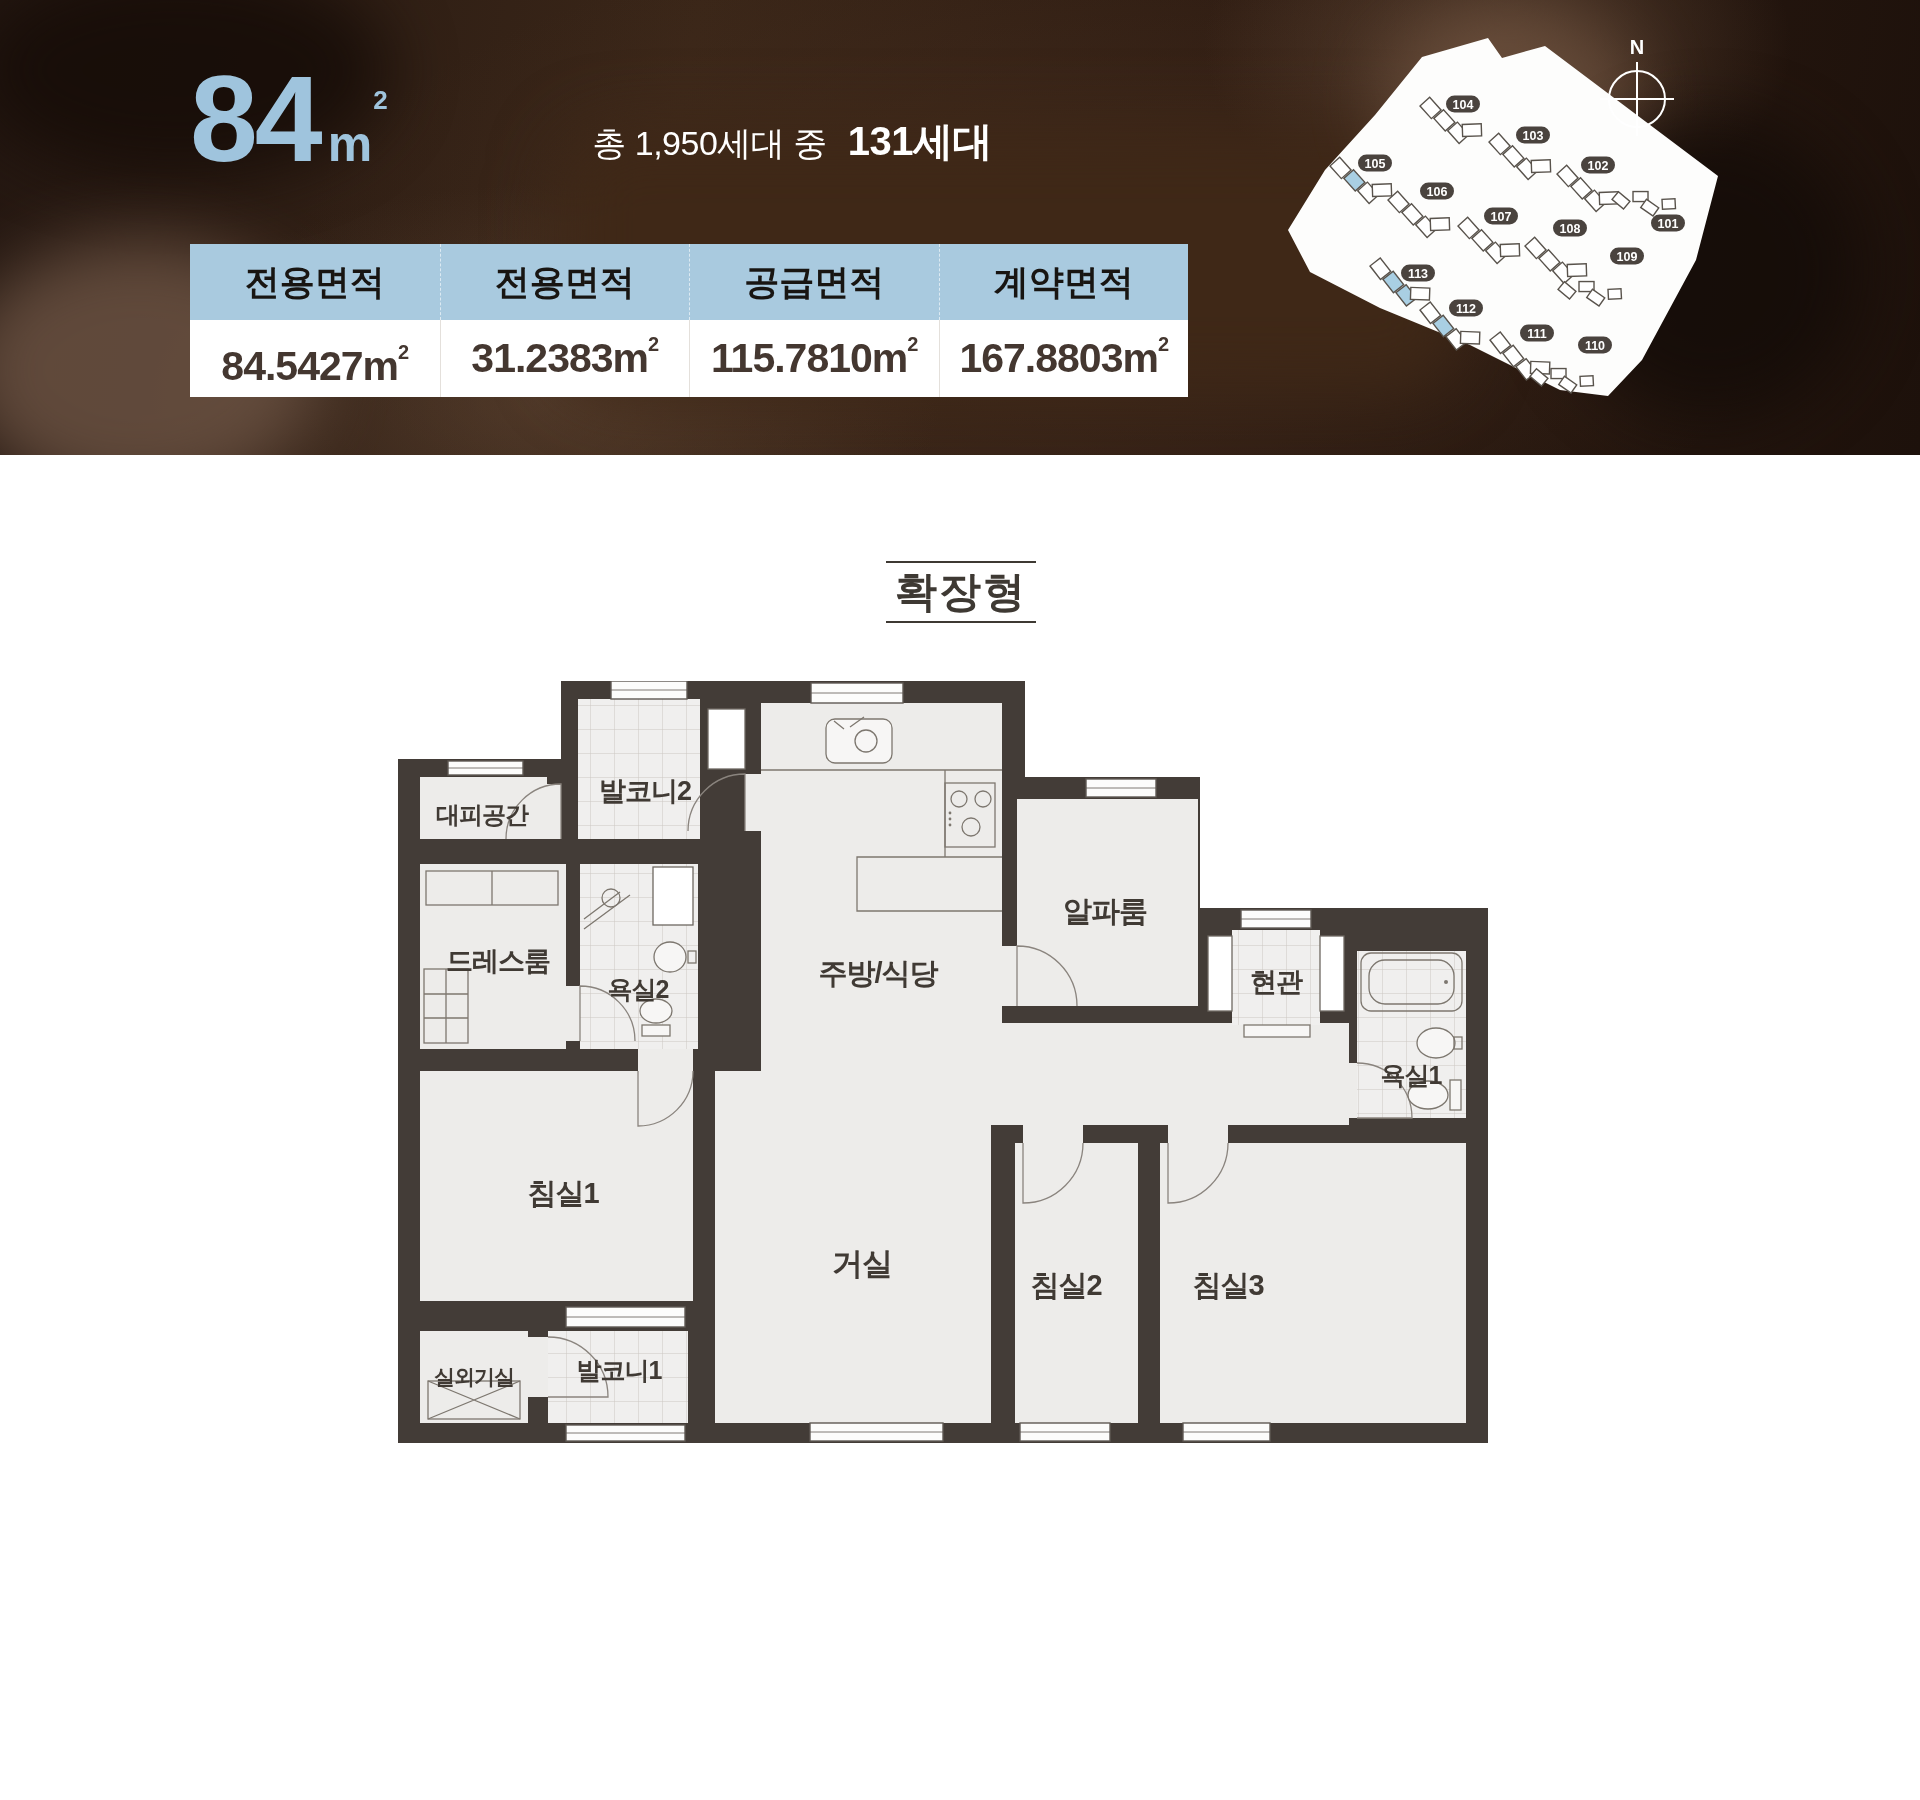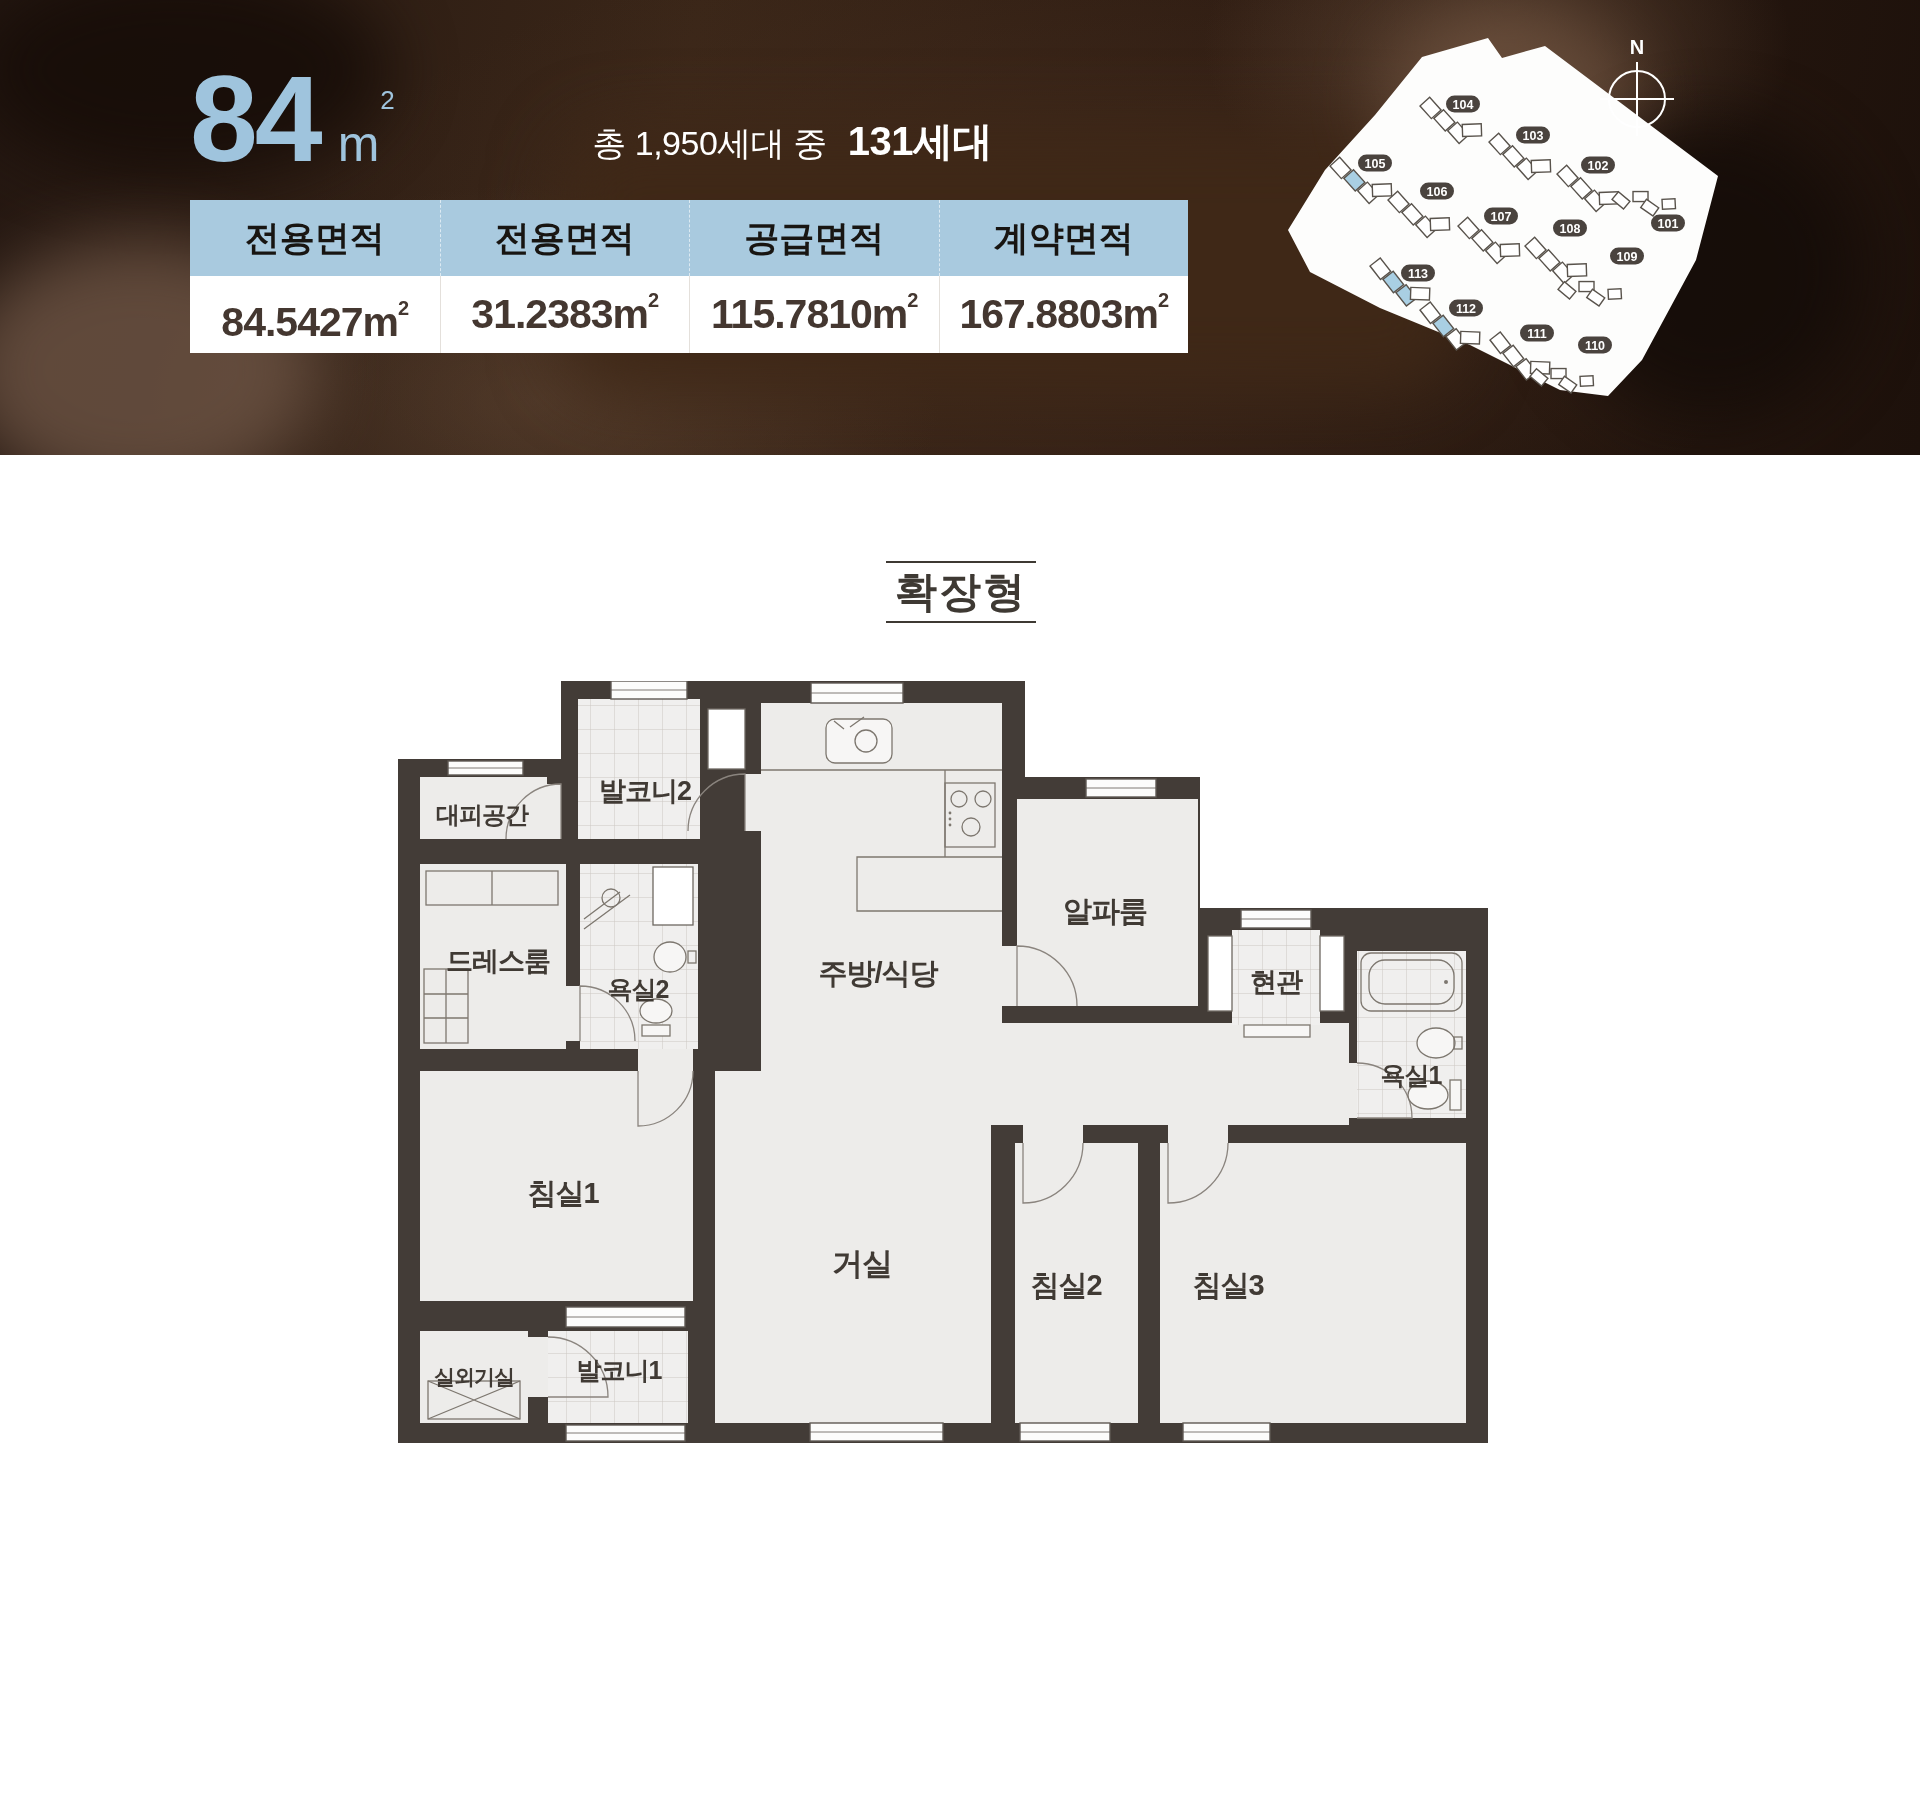--- a/index.html
+++ b/index.html
@@ -15,29 +15,29 @@
       linear-gradient(100deg,#241711 0%,#3a2618 35%,#2e1c12 62%,#1d110b 100%);}
   .blob{position:absolute;border-radius:50%;filter:blur(34px);}
   .blob.sofa{left:560px;top:130px;width:900px;height:260px;background:#3f2817;border-radius:60px;}
   .blob.chair{left:-40px;top:240px;width:360px;height:260px;background:#6e5545;opacity:.8;}
   .blob.cabinet{left:-30px;top:-40px;width:420px;height:220px;background:#170d08;opacity:.9;}
   .blob.lamp{left:1380px;top:10px;width:260px;height:180px;background:#6e523f;opacity:.7;}
   .blob.plant{left:1560px;top:120px;width:300px;height:300px;background:#140c08;opacity:.85;}
   .hero-title{position:absolute;left:190px;top:58px;display:flex;align-items:baseline;
       color:var(--accent-blue);white-space:nowrap;}
   .hero-title .big{font-size:122px;font-weight:800;letter-spacing:-3px;line-height:1;}
-  .hero-title .unit{font-size:50px;font-weight:400;position:relative;margin:0 18px;}
+  .hero-title .unit{font-size:50px;font-weight:700;position:relative;margin:0 8px;}
   .hero-title .unit sup{font-size:26px;position:relative;top:-34px;left:1px;}
   .supply{position:absolute;left:530px;top:114px;width:462px;text-align:right;color:#fff;
       font-size:34px;letter-spacing:-0.5px;white-space:nowrap;}
   .supply .hl{font-size:40px;font-weight:700;margin-left:12px;}
   
   .area-table{position:absolute;left:190px;top:200px;width:998px;}
   .area-table .hrow{display:grid;grid-template-columns:repeat(4,1fr);height:76px;
-      background:var(--table-header);}
+      background:var(--table-header);margin-top:44px;}
   .area-table .hcell{display:flex;align-items:center;justify-content:center;
       font-size:35px;font-weight:800;color:#181512;border-left:1px dashed rgba(255,255,255,.6);}
   .area-table .hcell:first-child{border-left:none;}
   .area-table .vrow{display:grid;grid-template-columns:repeat(4,1fr);height:77px;background:#fff;}
   .area-table .vcell{display:flex;align-items:center;justify-content:center;
       font-size:41px;font-weight:600;color:var(--body-text);letter-spacing:-1px;
       border-left:1px solid #e4e0db;}
   .area-table .vcell:first-child{border-left:none;margin-top:16px;}
   .area-table .vcell sup{font-size:20px;position:relative;top:-14px;}
   

